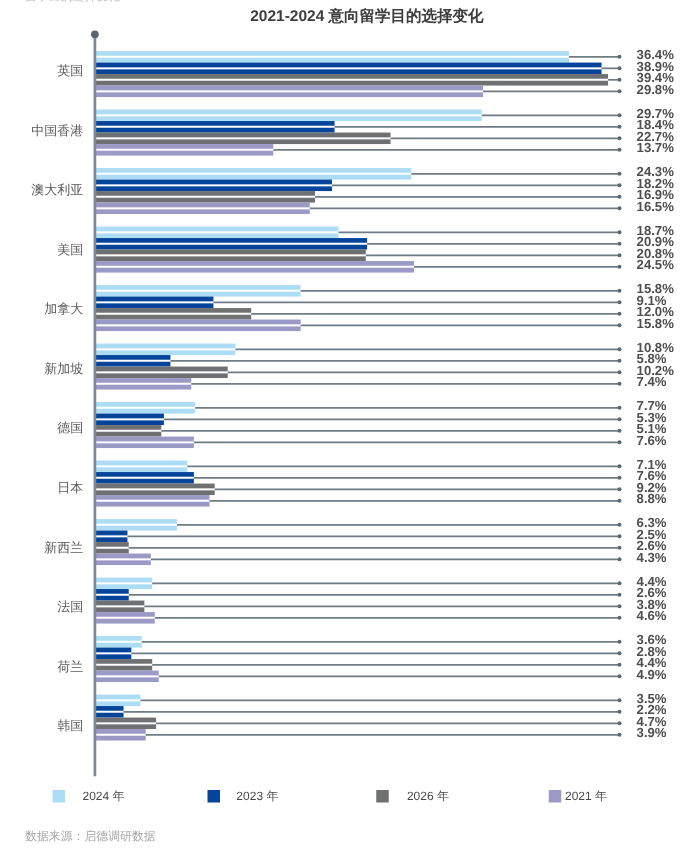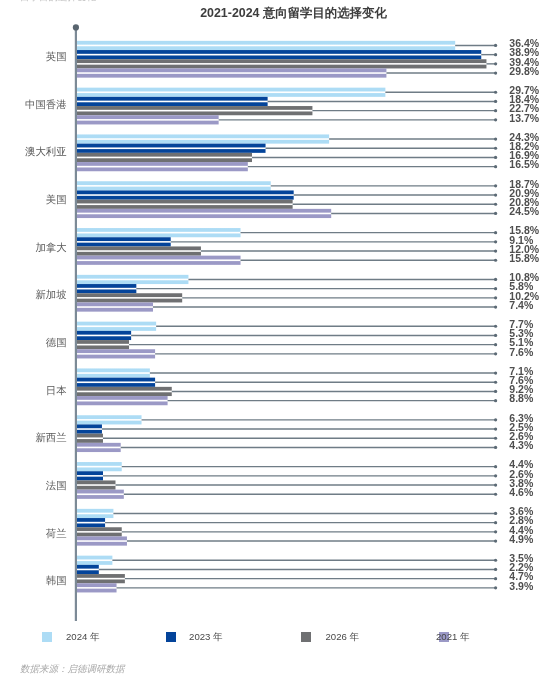--- a/index.html
+++ b/index.html
@@ -5,21 +5,21 @@
   html,body{margin:0;padding:0;}
   body{width:560px;height:688px;background:#ffffff;overflow:hidden;-webkit-font-smoothing:antialiased;
        font-family:"Liberation Sans","DejaVu Sans",sans-serif;}
   #stage{position:relative;width:452px;height:688px;}
   #chart-title{position:absolute;left:0;top:5px;width:587px;text-align:center;
       font-size:12.4px;font-weight:bold;color:#3d3d3d;letter-spacing:0px;}
   #plot{position:absolute;left:0;top:0;width:560px;height:688px;}
   #legend{position:absolute;left:0;top:630px;width:560px;height:14px;}
   .lg-sw{position:absolute;width:10px;height:10px;}
   .lg-tx{position:absolute;font-size:9.6px;color:#484848;white-space:nowrap;}
-  #source{position:absolute;left:20px;top:663px;font-size:9.5px;font-style:italic;color:#a6a6a6;text-align:center;}
+  #source{position:absolute;left:20px;top:663px;font-size:9.5px;color:#a6a6a6;text-align:center;}
   #topnote{position:absolute;left:20px;top:-9.5px;font-size:9.5px;color:#bcbcbc;letter-spacing:0px;white-space:nowrap;}
 </style>
 </head>
 <body>
 
 <div id="stage">
   <div id="topnote">留学目的选择变化</div>
   <div id="chart-title">2021-2024 意向留学目的选择变化</div>
   <svg id="plot" viewBox="0 0 560 688">
       <defs>
@@ -288,16 +288,16 @@
       <circle cx="75.9" cy="27.4" r="3.1" fill="#59656F"></circle>
     </svg>
   <div id="legend">
       <div class="lg-sw" style="left: 41.9px; top: 2px; background: rgb(173, 220, 245);"></div>
       <div class="lg-tx" style="left: 66px; top: 0.5px;">2024 年</div>
       <div class="lg-sw" style="left: 166.1px; top: 2px; background: rgb(4, 68, 154);"></div>
       <div class="lg-tx" style="left: 189.1px; top: 0.5px; text-align: right;">2023 年</div>
       <div class="lg-sw" style="left: 301.4px; top: 2px; background: rgb(111, 112, 114);"></div>
       <div class="lg-tx" style="left: 325.5px; top: 0.5px;">2026 年</div>
       <div class="lg-sw" style="left: 438.8px; top: 2px; background: rgb(155, 153, 198);"></div>
-      <div class="lg-tx" style="left: 436px; top: 0.5px;">2021 年</div>
+      <div class="lg-tx" style="left: 452px; top: 0.5px;">2021 年</div>
     </div>
   <div id="source">数据来源：启德调研数据</div>
 </div>
 
 </body></html>

